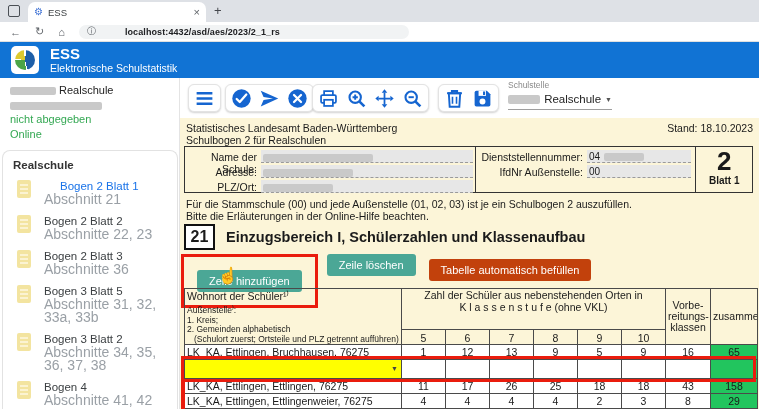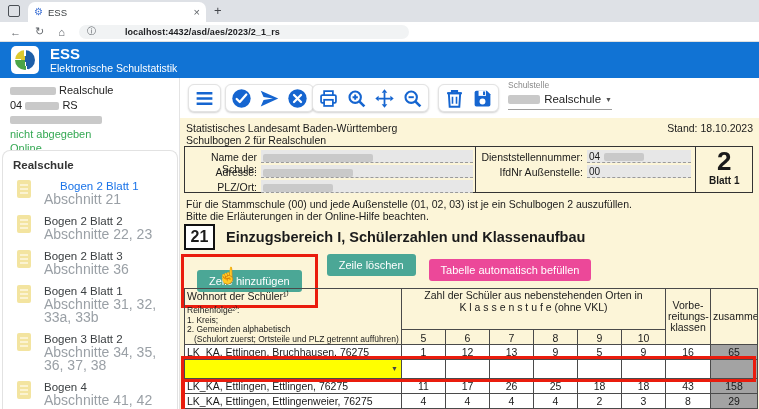--- a/index.html
+++ b/index.html
@@ -88,41 +88,41 @@
   #note1 { position:absolute; left:6px; top:80px; font-size:10.5px; }
   #note2 { position:absolute; left:6px; top:92px; font-size:10.5px; }
   #sec-box { position:absolute; left:4px; top:106px; width:31px; height:26px; border:2.5px solid #111;
     background:#fff; display:flex; align-items:center; justify-content:center;
     font-size:16px; font-weight:bold; }
   #sec-title { position:absolute; left:46px; top:111px; font-size:14.5px; font-weight:bold; }
   #btn-row { position:absolute; left:1px; top:136px; display:flex; align-items:flex-start; gap:9px; }
   .btn { border:none; color:#fff; font-size:11px; font-family:"Liberation Sans",sans-serif;
     padding:5px 12px; border-radius:3px; cursor:pointer; white-space:nowrap; }
   .btn.teal { background:#4ba796; }
-  .btn.blue { background:#ec4899; }
+  .btn.blue { background:#c2410c; }
   #red-btn-box { border:3px solid #ea1c0d; padding:13px; }
   #cursor-glyph { position:absolute; left:38px; top:148px; font-size:16px; color:#111; z-index:6; }
 
   
   #grid { position:absolute; left:4px; top:170px; border-collapse:collapse; table-layout:fixed;
     width:573px; border:1.5px solid #333; }
   #grid td { border:1px solid #4a4a4a; font-size:10.5px; padding:0 2px; overflow:hidden;
     white-space:nowrap; }
   td.wohnort-hdr { vertical-align:top; padding:2px 4px; }
   .wh-title { font-size:10.5px; margin-bottom:3px; }
   .wh-sub { font-size:8.5px; line-height:9.5px; color:#1a1a1a; }
   .wh-sub.indent { padding-left:7px; }
   td.group-hdr { border-bottom:none; text-align:center; font-size:10px; line-height:12px;
     padding-top:3px; vertical-align:top; }
   td.stufe { border-top:none; text-align:center; height:15px; font-size:10.5px;
     vertical-align:bottom; padding-bottom:1px; }
   td.vorb-hdr, td.zus-hdr { text-align:center; font-size:10px; line-height:11px; vertical-align:middle; }
   tr.datarow td { background:#fff; height:15px; }
   tr.datarow td.num { text-align:center; }
-  tr.datarow td.zus { background:#a3a3a3; text-align:center; }
+  tr.datarow td.zus { background:#22c55e; text-align:center; }
   td.yellow { background:#ffff00 !important; position:relative; }
   td.yellow .cell-caret { position:absolute; right:3px; top:5px; font-size:7px; color:#444; }
   tr.selrow td { height:19px; }
 
   
   #red-row-box { position:absolute; left:1px; top:238px; width:575px; height:26px;
     border:3px solid #ea1c0d; z-index:5; pointer-events:none; }
   #red-tail { position:absolute; left:1px; top:263px; width:4px; height:28px; background:#ea1c0d;
     z-index:5; }
 </style>
@@ -153,23 +153,20 @@
     <div id="app-logo-pie"></div>
   </div>
   <div id="app-title">ESS</div>
   <div id="app-subtitle">Elektronische Schulstatistik</div>
 </div>
 
 <div id="sidebar">
   <div id="school-info">
     <div><span class="redact" style="width:46px"></span>
       <span>Realschule</span></div>
-    <div><span>04</span>
-      <span class="redact" style="width:34px"></span>
-      <span>RS</span></div>
     <div><span class="redact" style="width:92px"></span></div>
     <div class="green">nicht abgegeben</div>
     <div class="green">Online</div>
   </div>
   <div id="nav-card">
     <div class="nav-section-label">Realschule</div>
 
     <div class="nav-item">
       <div class="doc-icon"></div>
       <div>
@@ -187,21 +184,21 @@
     <div class="nav-item">
       <div class="doc-icon"></div>
       <div>
           <div class="nav-title">Bogen 2 Blatt 3</div>
         <div class="nav-sub">Abschnitte 36</div>
         </div>
     </div>
     <div class="nav-item">
       <div class="doc-icon"></div>
       <div>
-          <div class="nav-title">Bogen 4 Blatt 1</div>
+          <div class="nav-title">Bogen 3 Blatt 5</div>
         <div class="nav-sub">Abschnitte 31, 32, 33a, 33b</div>
         </div>
     </div>
     <div class="nav-item">
       <div class="doc-icon"></div>
       <div>
           <div class="nav-title">Bogen 3 Blatt 2</div>
         <div class="nav-sub">Abschnitte 34, 35, 36, 37, 38</div>
         </div>
     </div>
@@ -355,21 +352,21 @@
         <col style="width:44px">
           <col style="width:44px">
           <col style="width:44px">
           <col style="width:45px">
           <col style="width:47px">
       </colgroup>
       <tbody>
           <tr>
         <td class="wohnort-hdr" rowspan="2">
           <div class="wh-title">Wohnort der Schüler¹⁾</div>
-          <div class="wh-sub">Reihenfolge²⁾:</div>
+          <div class="wh-sub">Außenstelle⁾:</div>
           <div class="wh-sub">1. Kreis;</div>
           <div class="wh-sub">2. Gemeinden alphabetisch</div>
           <div class="wh-sub indent">(Schulort zuerst; Ortsteile und PLZ getrennt aufführen)</div>
         </td>
         <td class="group-hdr" colspan="6">
           <div>Zahl der Schüler aus nebenstehenden Orten in</div>
           <div>K l a s s e n s t u f e  (ohne VKL)</div>
         </td>
         <td class="vorb-hdr" rowspan="2">
           <div>Vorbe-</div>

